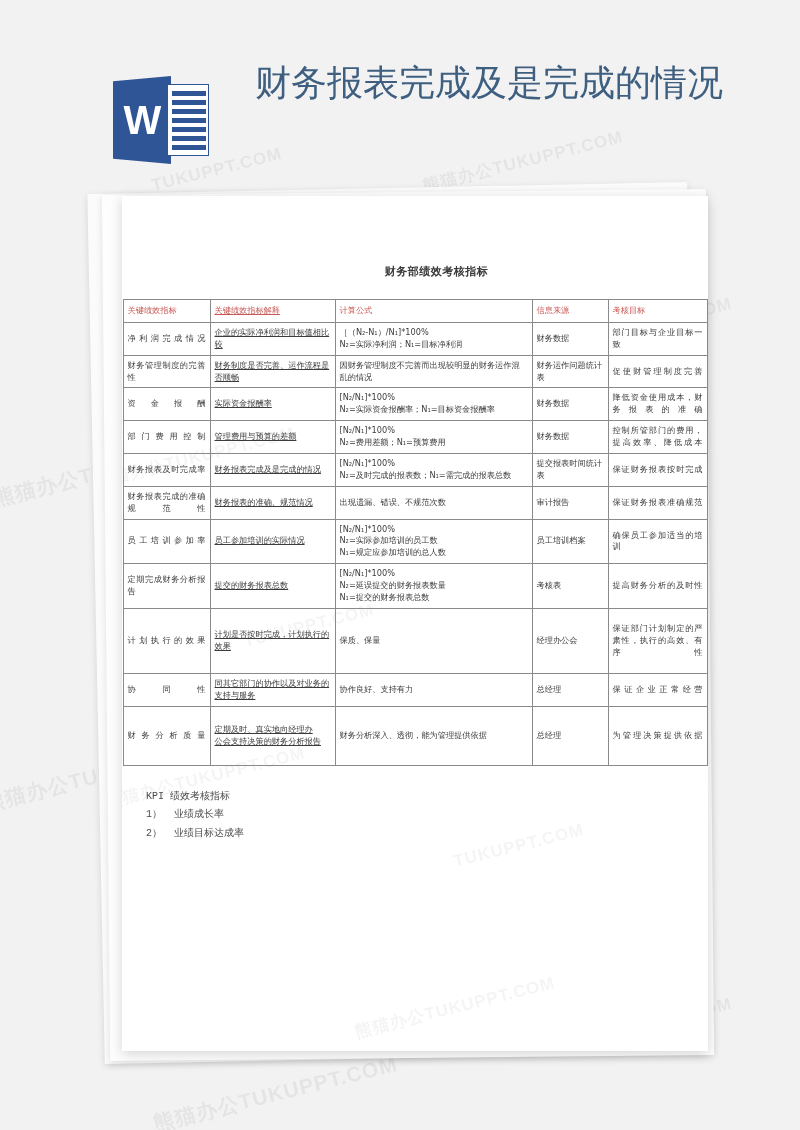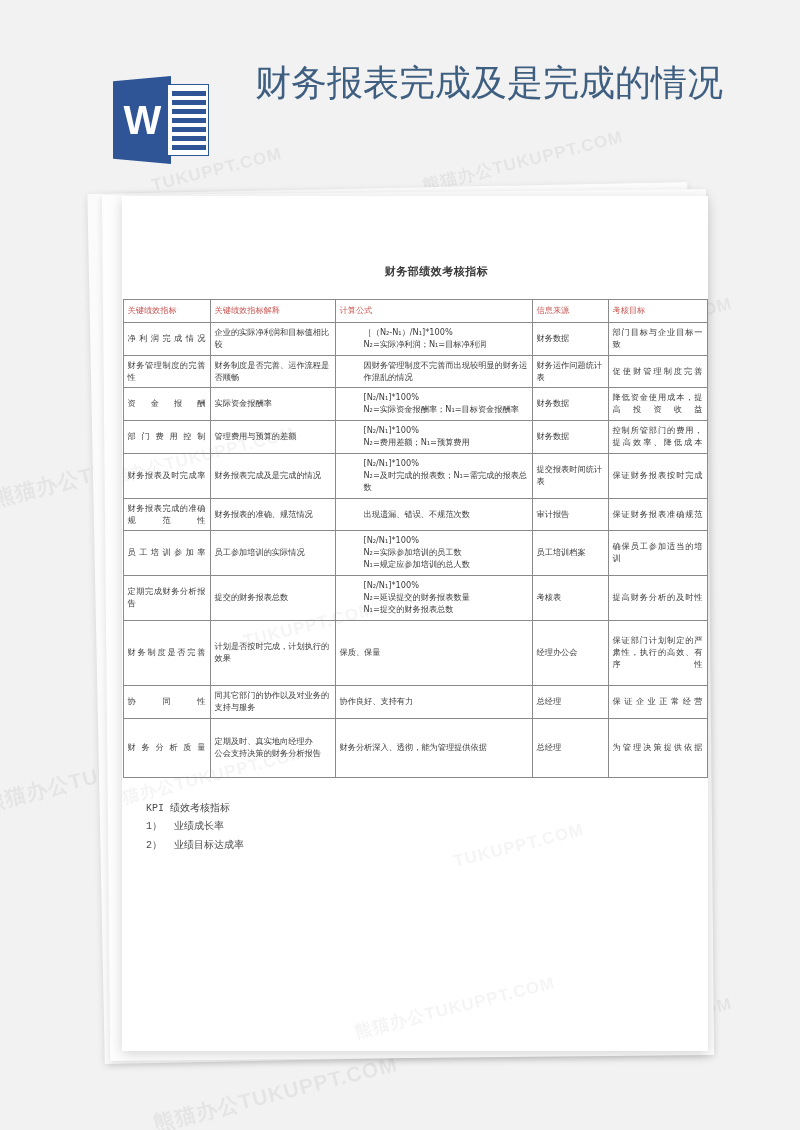--- a/index.html
+++ b/index.html
@@ -100,27 +100,27 @@
     color:#3c3c3c;
   }
   table.kpi td{
     border:1px solid #8a8a8a;
     padding:4px 4px;
     vertical-align:middle;
     line-height:1.45;
     word-break:break-all;
   }
   td.c1{width:78px;text-align:justify;text-align-last:justify;font-family:Liberation Serif, serif;}
-  td.c2{width:116px;}
+  td.c2{width:116px;text-decoration:underline;}
   td.c3{width:188px;}
   td.c4{width:67px;}
   td.c5{width:90px;text-align:justify;text-align-last:justify;font-family:Liberation Mono, monospace;}
   tr.hdr td{color:#c75a56;padding-top:5px;padding-bottom:5px;}
   tr.hdr td.c1,tr.hdr td.c5{text-align:left;text-align-last:left;}
-  .fml{white-space:normal;margin-left:24px;}
+  .fml{white-space:normal;}
 
   .kpi-note{
     margin:22px 0 0 24px;
     font-family:Liberation Mono, monospace;
     font-size:10px;line-height:1.85;color:#4a4a4a;
   }
   .kpi-note div{white-space:pre;}
 </style>
 </head>
 <body>
@@ -200,21 +200,21 @@
         </tr>
 
         <tr>
           <td class="c1">资金报酬</td>
           <td class="c2">实际资金报酬率</td>
           <td class="c3">
               <div class="fml">[N₂/N₁]*100%</div>
               <div class="fml">N₂=实际资金报酬率；N₁=目标资金报酬率</div>
             </td>
           <td class="c4">财务数据</td>
-          <td class="c5">降低资金使用成本，提高投资收益</td>
+          <td class="c5">降低资金使用成本，财务报表的准确</td>
         </tr>
 
         <tr>
           <td class="c1">部门费用控制</td>
           <td class="c2">管理费用与预算的差额</td>
           <td class="c3">
               <div class="fml">[N₂/N₁]*100%</div>
               <div class="fml">N₂=费用差额；N₁=预算费用</div>
             </td>
           <td class="c4">财务数据</td>
@@ -261,21 +261,21 @@
               <div class="fml">[N₂/N₁]*100%</div>
               <div class="fml" style="white-space:pre-line">N₂=延误提交的财务报表数量
 N₁=提交的财务报表总数</div>
             </td>
           <td class="c4">考核表</td>
           <td class="c5">提高财务分析的及时性</td>
         </tr>
 
 
         <tr>
-          <td class="c1" style="height:56px">财务制度是否完善</td>
+          <td class="c1" style="height:56px">计划执行的效果</td>
           <td class="c2">计划是否按时完成，计划执行的效果</td>
           <td class="c3">保质、保量</td>
           <td class="c4">经理办公会</td>
           <td class="c5">保证部门计划制定的严肃性，执行的高效、有序性</td>
         </tr>
 
         <tr>
           <td class="c1">协同性</td>
           <td class="c2">同其它部门的协作以及对业务的支持与服务</td>
           <td class="c3">协作良好、支持有力</td>

